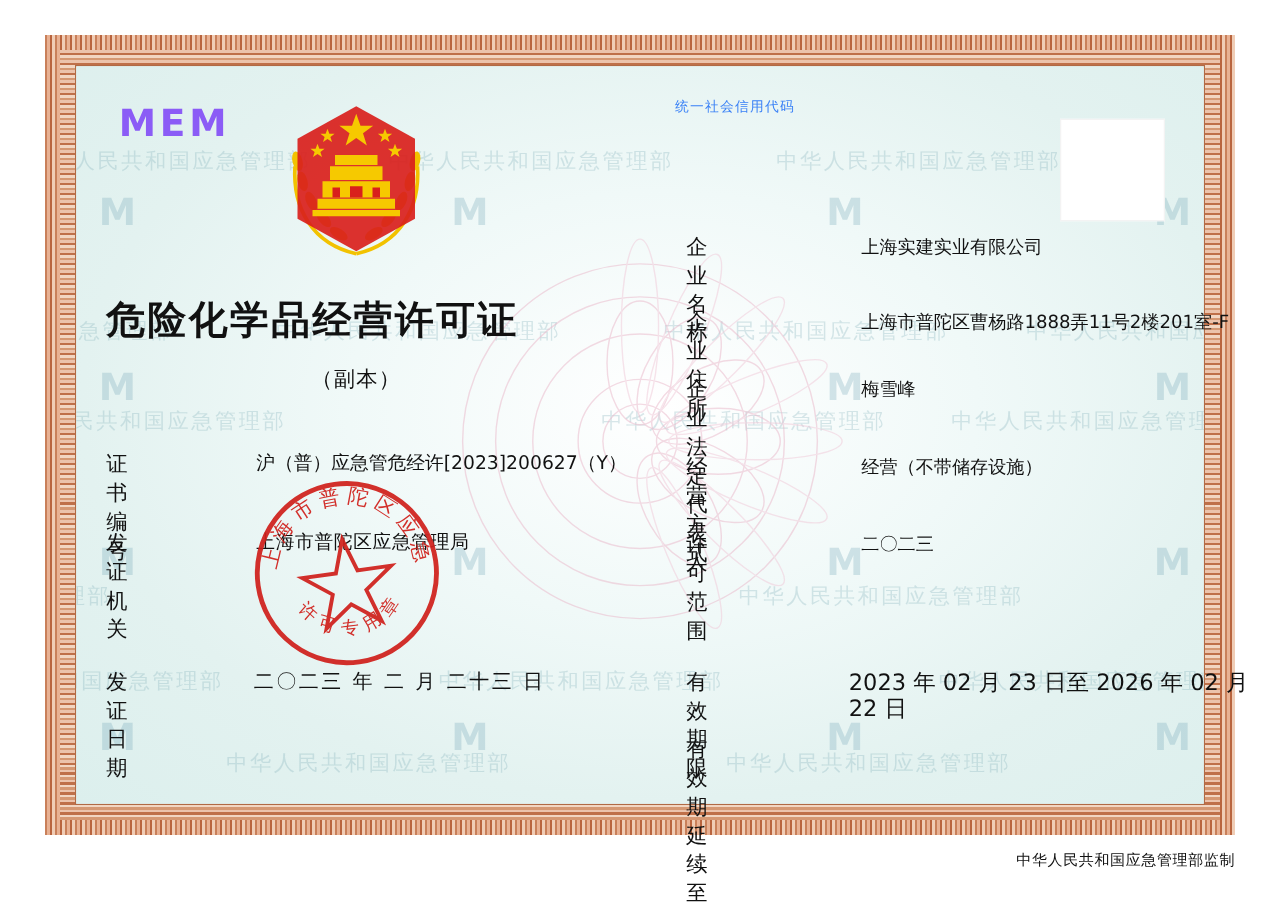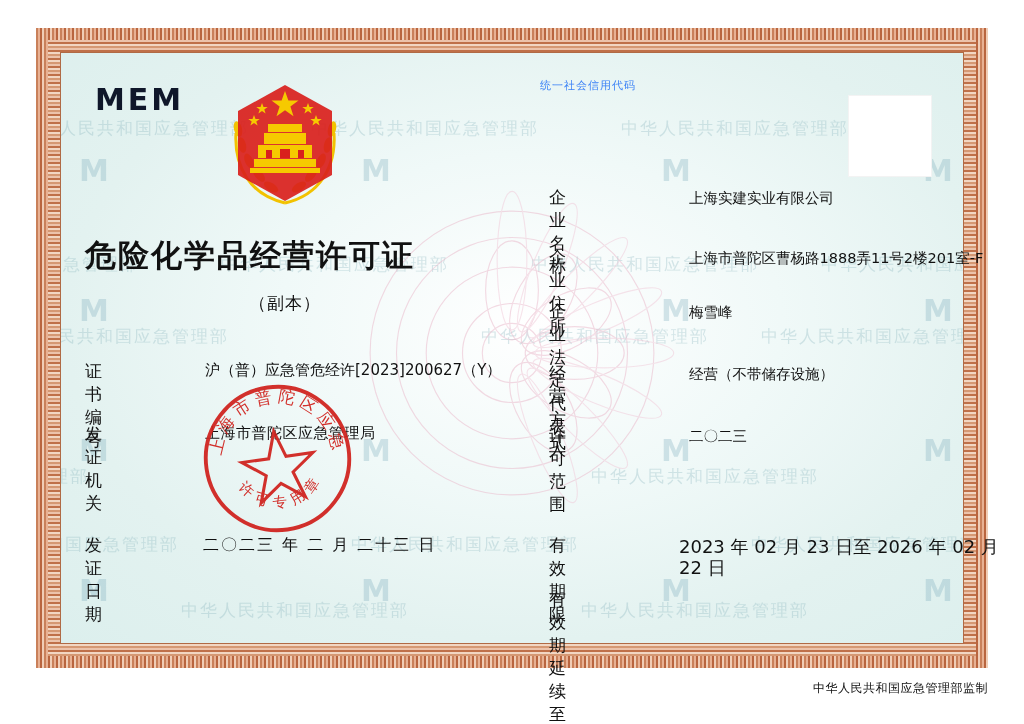--- a/index.html
+++ b/index.html
@@ -88,21 +88,21 @@
 
   
   .content { position: absolute; inset: 0; }
 
   .mem-logo {
     position: absolute;
     left: 95px; top: 82px;
     font-size: 30px;
     font-weight: bold;
     letter-spacing: 3px;
-    color: #0f172a;
+    color: #8b5cf6;
     font-family: "DejaVu Sans", sans-serif;
   }
 
   .emblem { position: absolute; left: 220px; top: 75px; width: 130px; height: 135px; }
 
   .cert-title {
     position: absolute;
     left: 85px; top: 235px;
     width: 400px;
     text-align: left;

